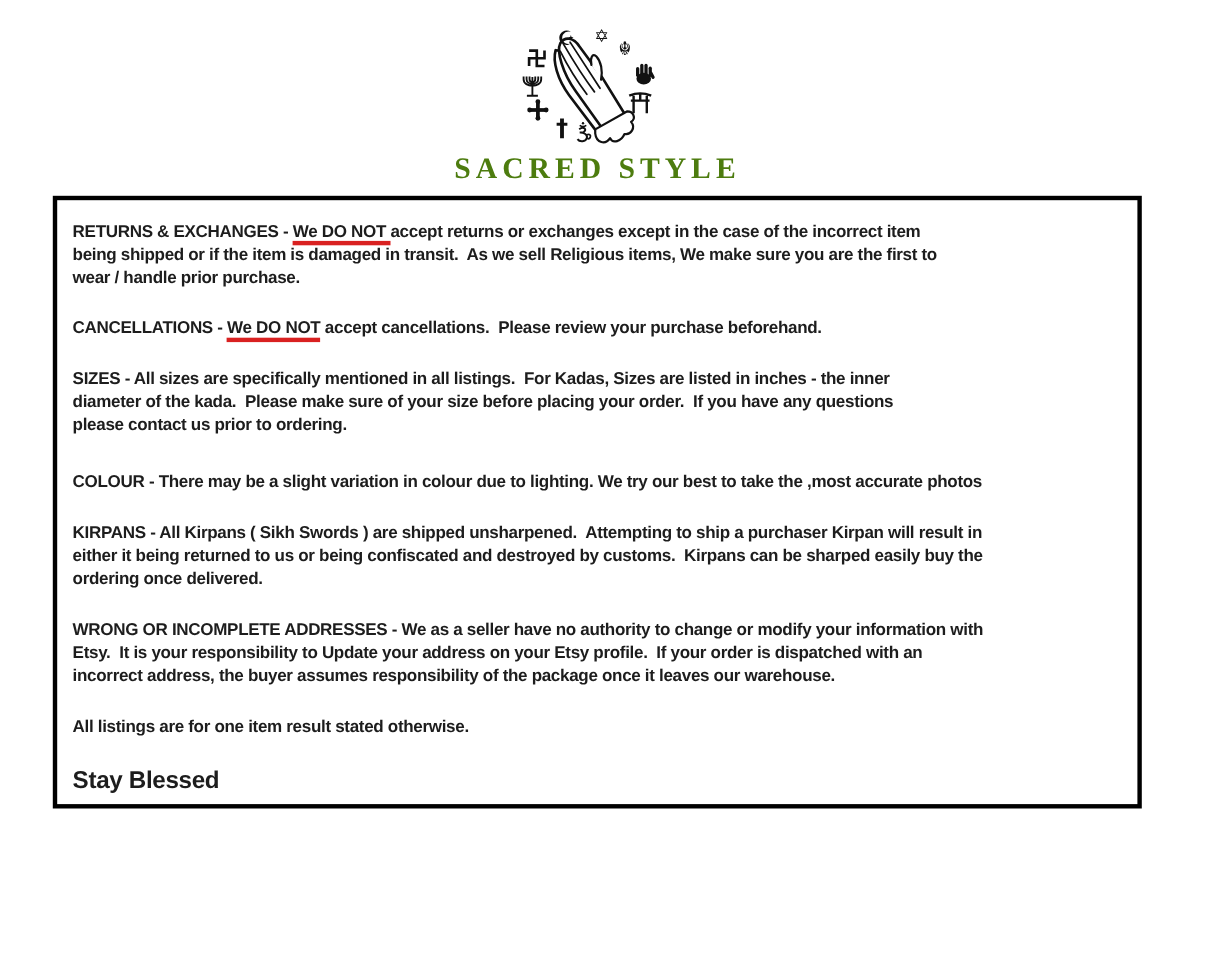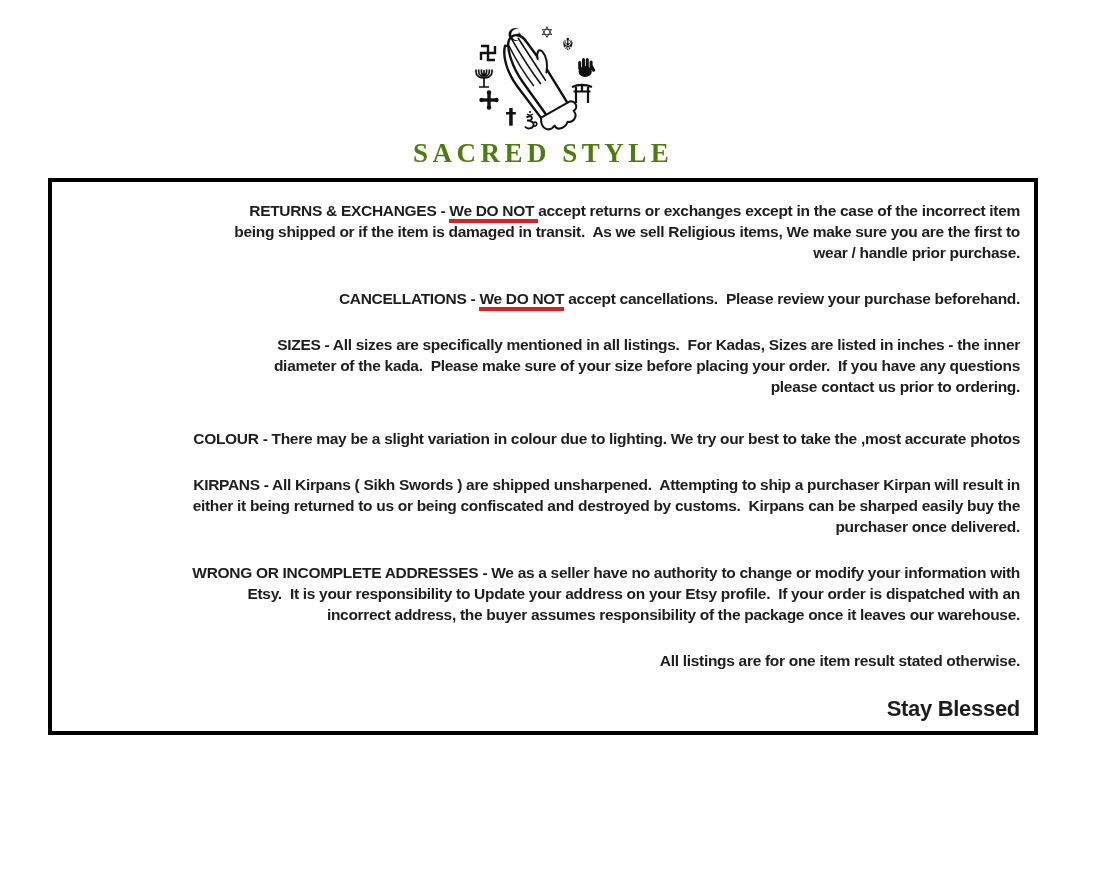--- a/index.html
+++ b/index.html
@@ -30,21 +30,21 @@
 
   
   .policy-box{
     position:absolute;left:48px;top:178px;
     width:990px;height:557px;
     box-sizing:border-box;
     border:4px solid #000;
     background:#fff;
     padding:18px 14px 0 14px;
   }
-  .para{margin:0;text-align:right;}
+  .para{margin:0;}
   .para + .para{margin-top:25px;}
   .para.extra{margin-top:31px;}
   .para.large .line{font-size:22px;line-height:25px;}
   .line{
     white-space:pre;
     font-size:15.5px;
     line-height:21px;
     font-weight:bold;
     letter-spacing:-0.3px;
     color:#1d1d1d;
@@ -127,21 +127,21 @@
           <div class="line">SIZES - All sizes are specifically mentioned in all listings.  For Kadas, Sizes are listed in inches - the inner</div>
           <div class="line">diameter of the kada.  Please make sure of your size before placing your order.  If you have any questions</div>
           <div class="line">please contact us prior to ordering.</div>
         </div>
         <div class="para extra">
           <div class="line">COLOUR - There may be a slight variation in colour due to lighting. We try our best to take the ,most accurate photos</div>
         </div>
         <div class="para">
           <div class="line">KIRPANS - All Kirpans ( Sikh Swords ) are shipped unsharpened.  Attempting to ship a purchaser Kirpan will result in</div>
           <div class="line">either it being returned to us or being confiscated and destroyed by customs.  Kirpans can be sharped easily buy the</div>
-          <div class="line">purchaser once delivered.</div>
+          <div class="line">ordering once delivered.</div>
         </div>
         <div class="para">
           <div class="line">WRONG OR INCOMPLETE ADDRESSES - We as a seller have no authority to change or modify your information with</div>
           <div class="line">Etsy.  It is your responsibility to Update your address on your Etsy profile.  If your order is dispatched with an</div>
           <div class="line">incorrect address, the buyer assumes responsibility of the package once it leaves our warehouse.</div>
         </div>
         <div class="para">
           <div class="line">All listings are for one item result stated otherwise.</div>
         </div>
         <div class="para large">

